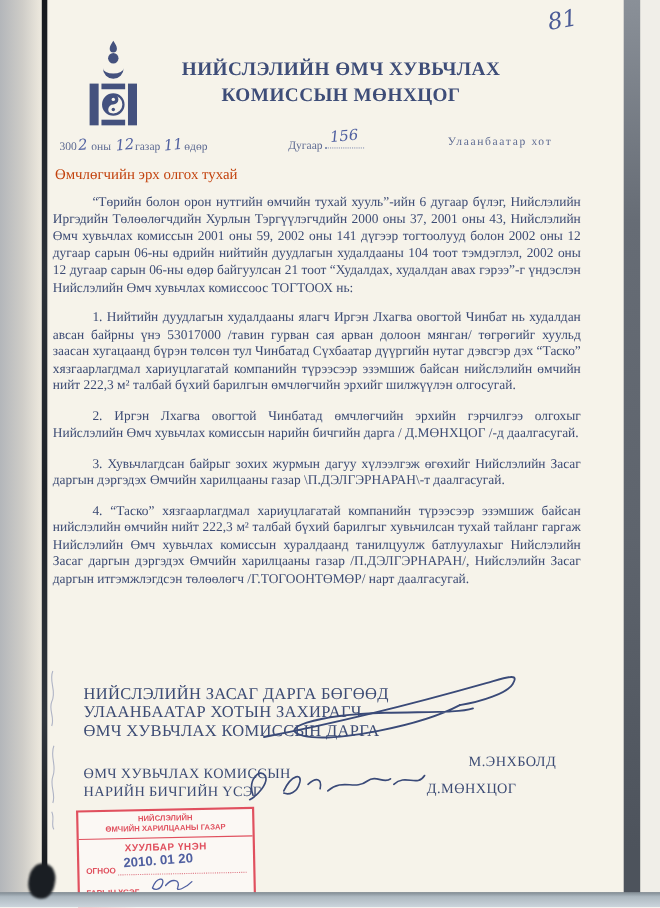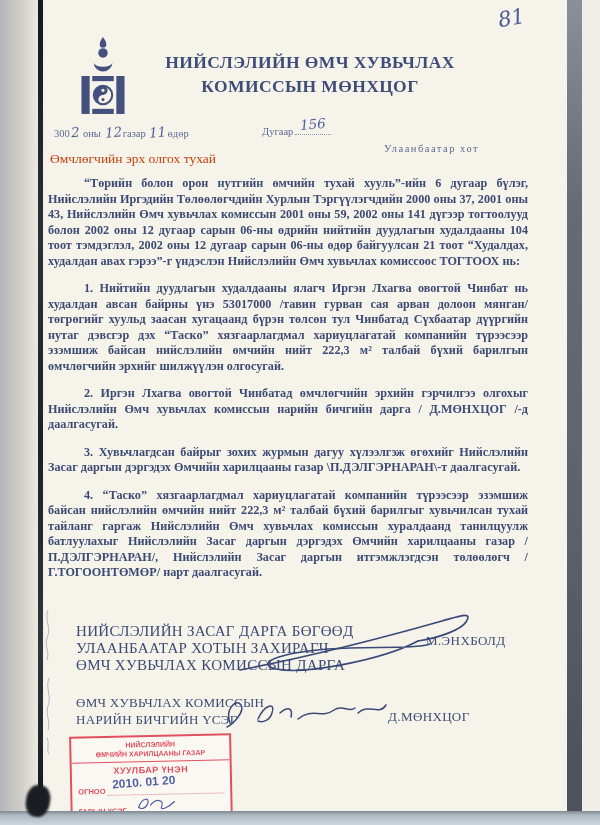--- a/index.html
+++ b/index.html
@@ -49,48 +49,48 @@
     position:absolute; left:145px; top:50px; width:330px;
     text-align:center; font-size:17.5px; font-weight:bold;
     line-height:24px; letter-spacing:.4px; color:#3e4d78; z-index:2;font-family:Liberation Serif, serif;
   }
   .meta{
     position:absolute; left:0; top:120px; width:600px; height:20px;
     font-size:10.5px; color:#5d6a92; z-index:2;
   }
   .meta-date{ position:absolute; left:54px; top:4px; }
   .meta-number{ position:absolute; left:262px; top:4px; }
-  .meta-city{ position:absolute; left:384px; top:4px; letter-spacing:1.5px;margin-top:19px; }
+  .meta-city{ position:absolute; left:407px; top:4px; letter-spacing:1.5px; }
   .hw{
     font-family:"DejaVu Serif",serif; font-style:italic;
     color:#4f5fa0; display:inline-block; transform:rotate(-5deg);
   }
   .meta .hw{ font-size:13.5px; margin:0 1px; }
   .dotline{
     display:inline-block; width:36px; border-bottom:1px dotted #8a94b4;
     position:relative; height:10px; margin-left:2px;
   }
   .dotline .hw{ position:absolute; left:4px; top:-8px; }
   .subject{
     position:absolute; left:50px; top:151px; width:478px;
     text-align:left; padding-right:24px; box-sizing:border-box;
     font-size:13.5px; color:#c2410c; z-index:2;
   }
   .body{
     position:absolute; left:48px; top:176px; width:480px;
     font-size:12.2px; line-height:15.5px; text-align:justify;
-    color:#3c4b74; z-index:2;font-weight:bold;
+    color:#3c4b74; z-index:2;
   }
   .body p{ margin:0 0 12px 0; text-indent:36px; }
   
   .sigblock1{ position:absolute; left:76px; top:623px; z-index:2;
     font-size:15px; line-height:17px; color:#3c4b74; letter-spacing:.3px;}
   .sigblock2{ position:absolute; left:76px; top:694px; z-index:2;
     font-size:13px; line-height:17px; color:#3c4b74; letter-spacing:.3px;}
-  .signame1{ position:absolute; left:426px; top:633px; font-size:13px; color:#3c4b74; z-index:2; letter-spacing:.4px;}
+  .signame1{ position:absolute; left:426px; top:684px; font-size:13px; color:#3c4b74; z-index:2; letter-spacing:.4px;}
   .signame2{ position:absolute; left:388px; top:709px; font-size:13px; color:#3c4b74; z-index:2; letter-spacing:.4px;}
   .sig-svg1{ position:absolute; left:232px; top:608px; z-index:3; }
   .sig-svg2{ position:absolute; left:222px; top:696px; z-index:3; }
   .margin-scribble{ position:absolute; left:40px; top:606px; z-index:6; opacity:.5; }
   
   .stamp{
     position:absolute; left:70px; top:735px; width:158px;
     border:2px solid #e0505e; background:rgba(255,252,250,.6);
     transform:rotate(-1.2deg); z-index:3; color:#e0505e;
     font-family:"Liberation Sans",sans-serif;

